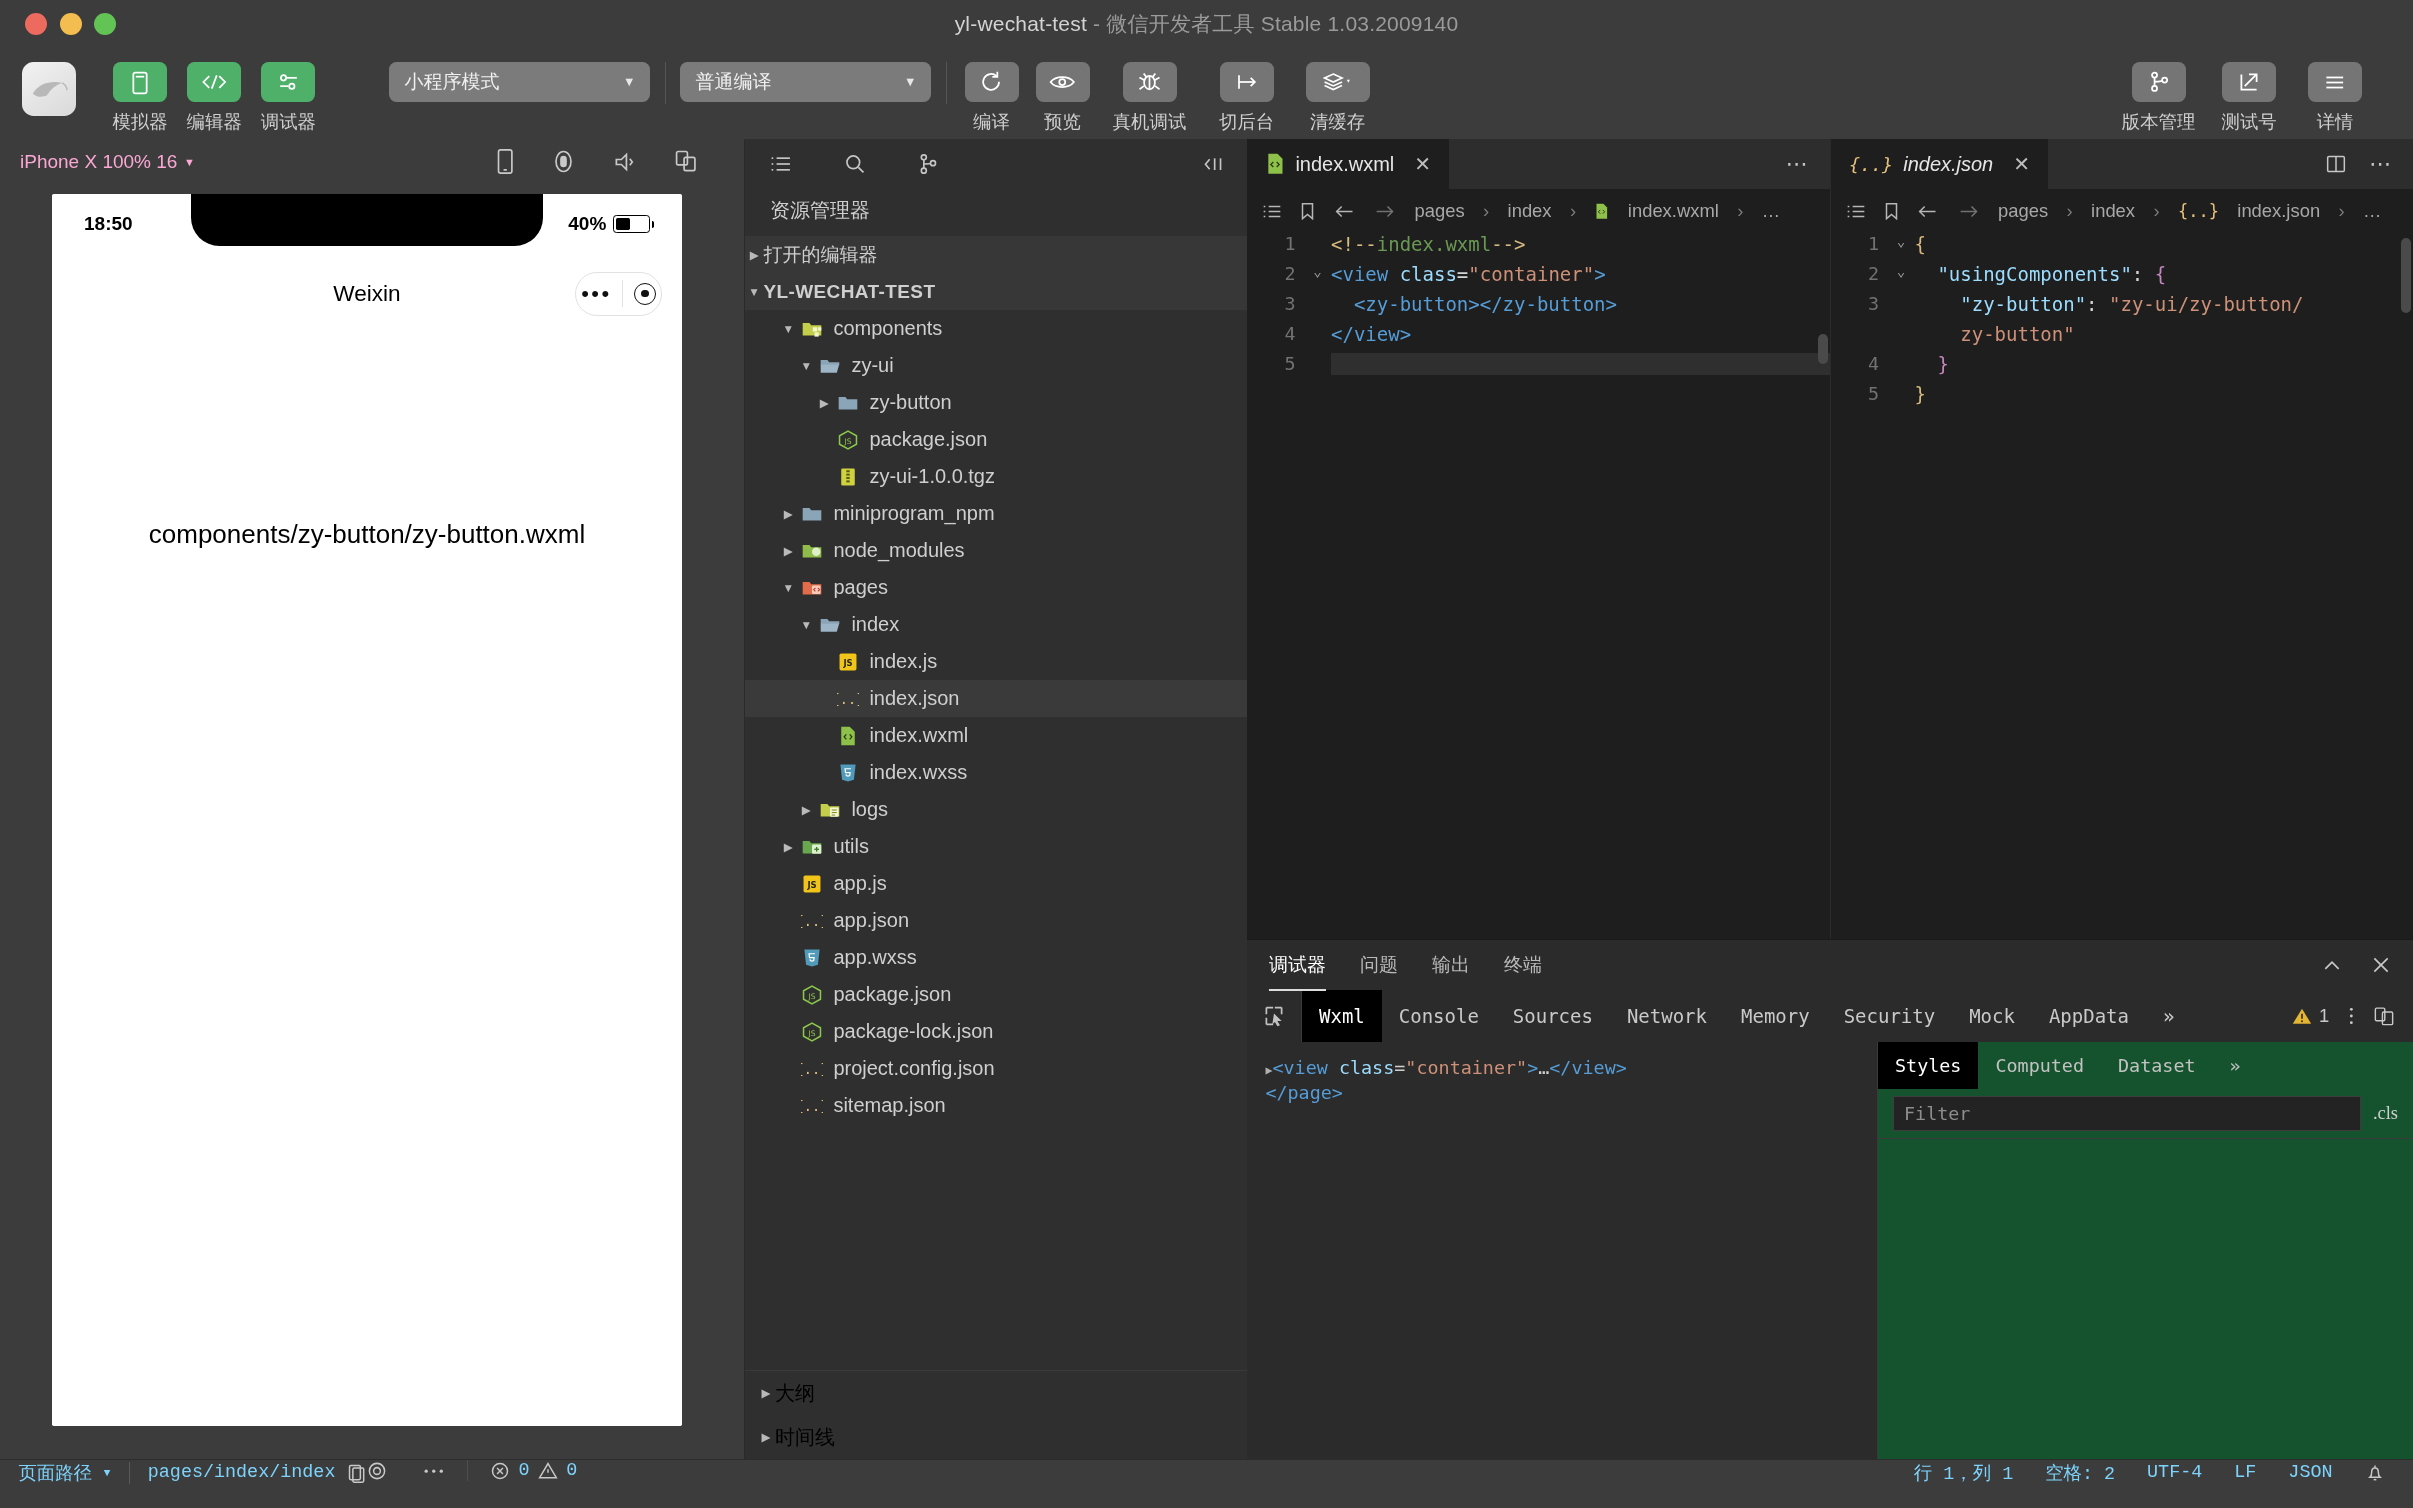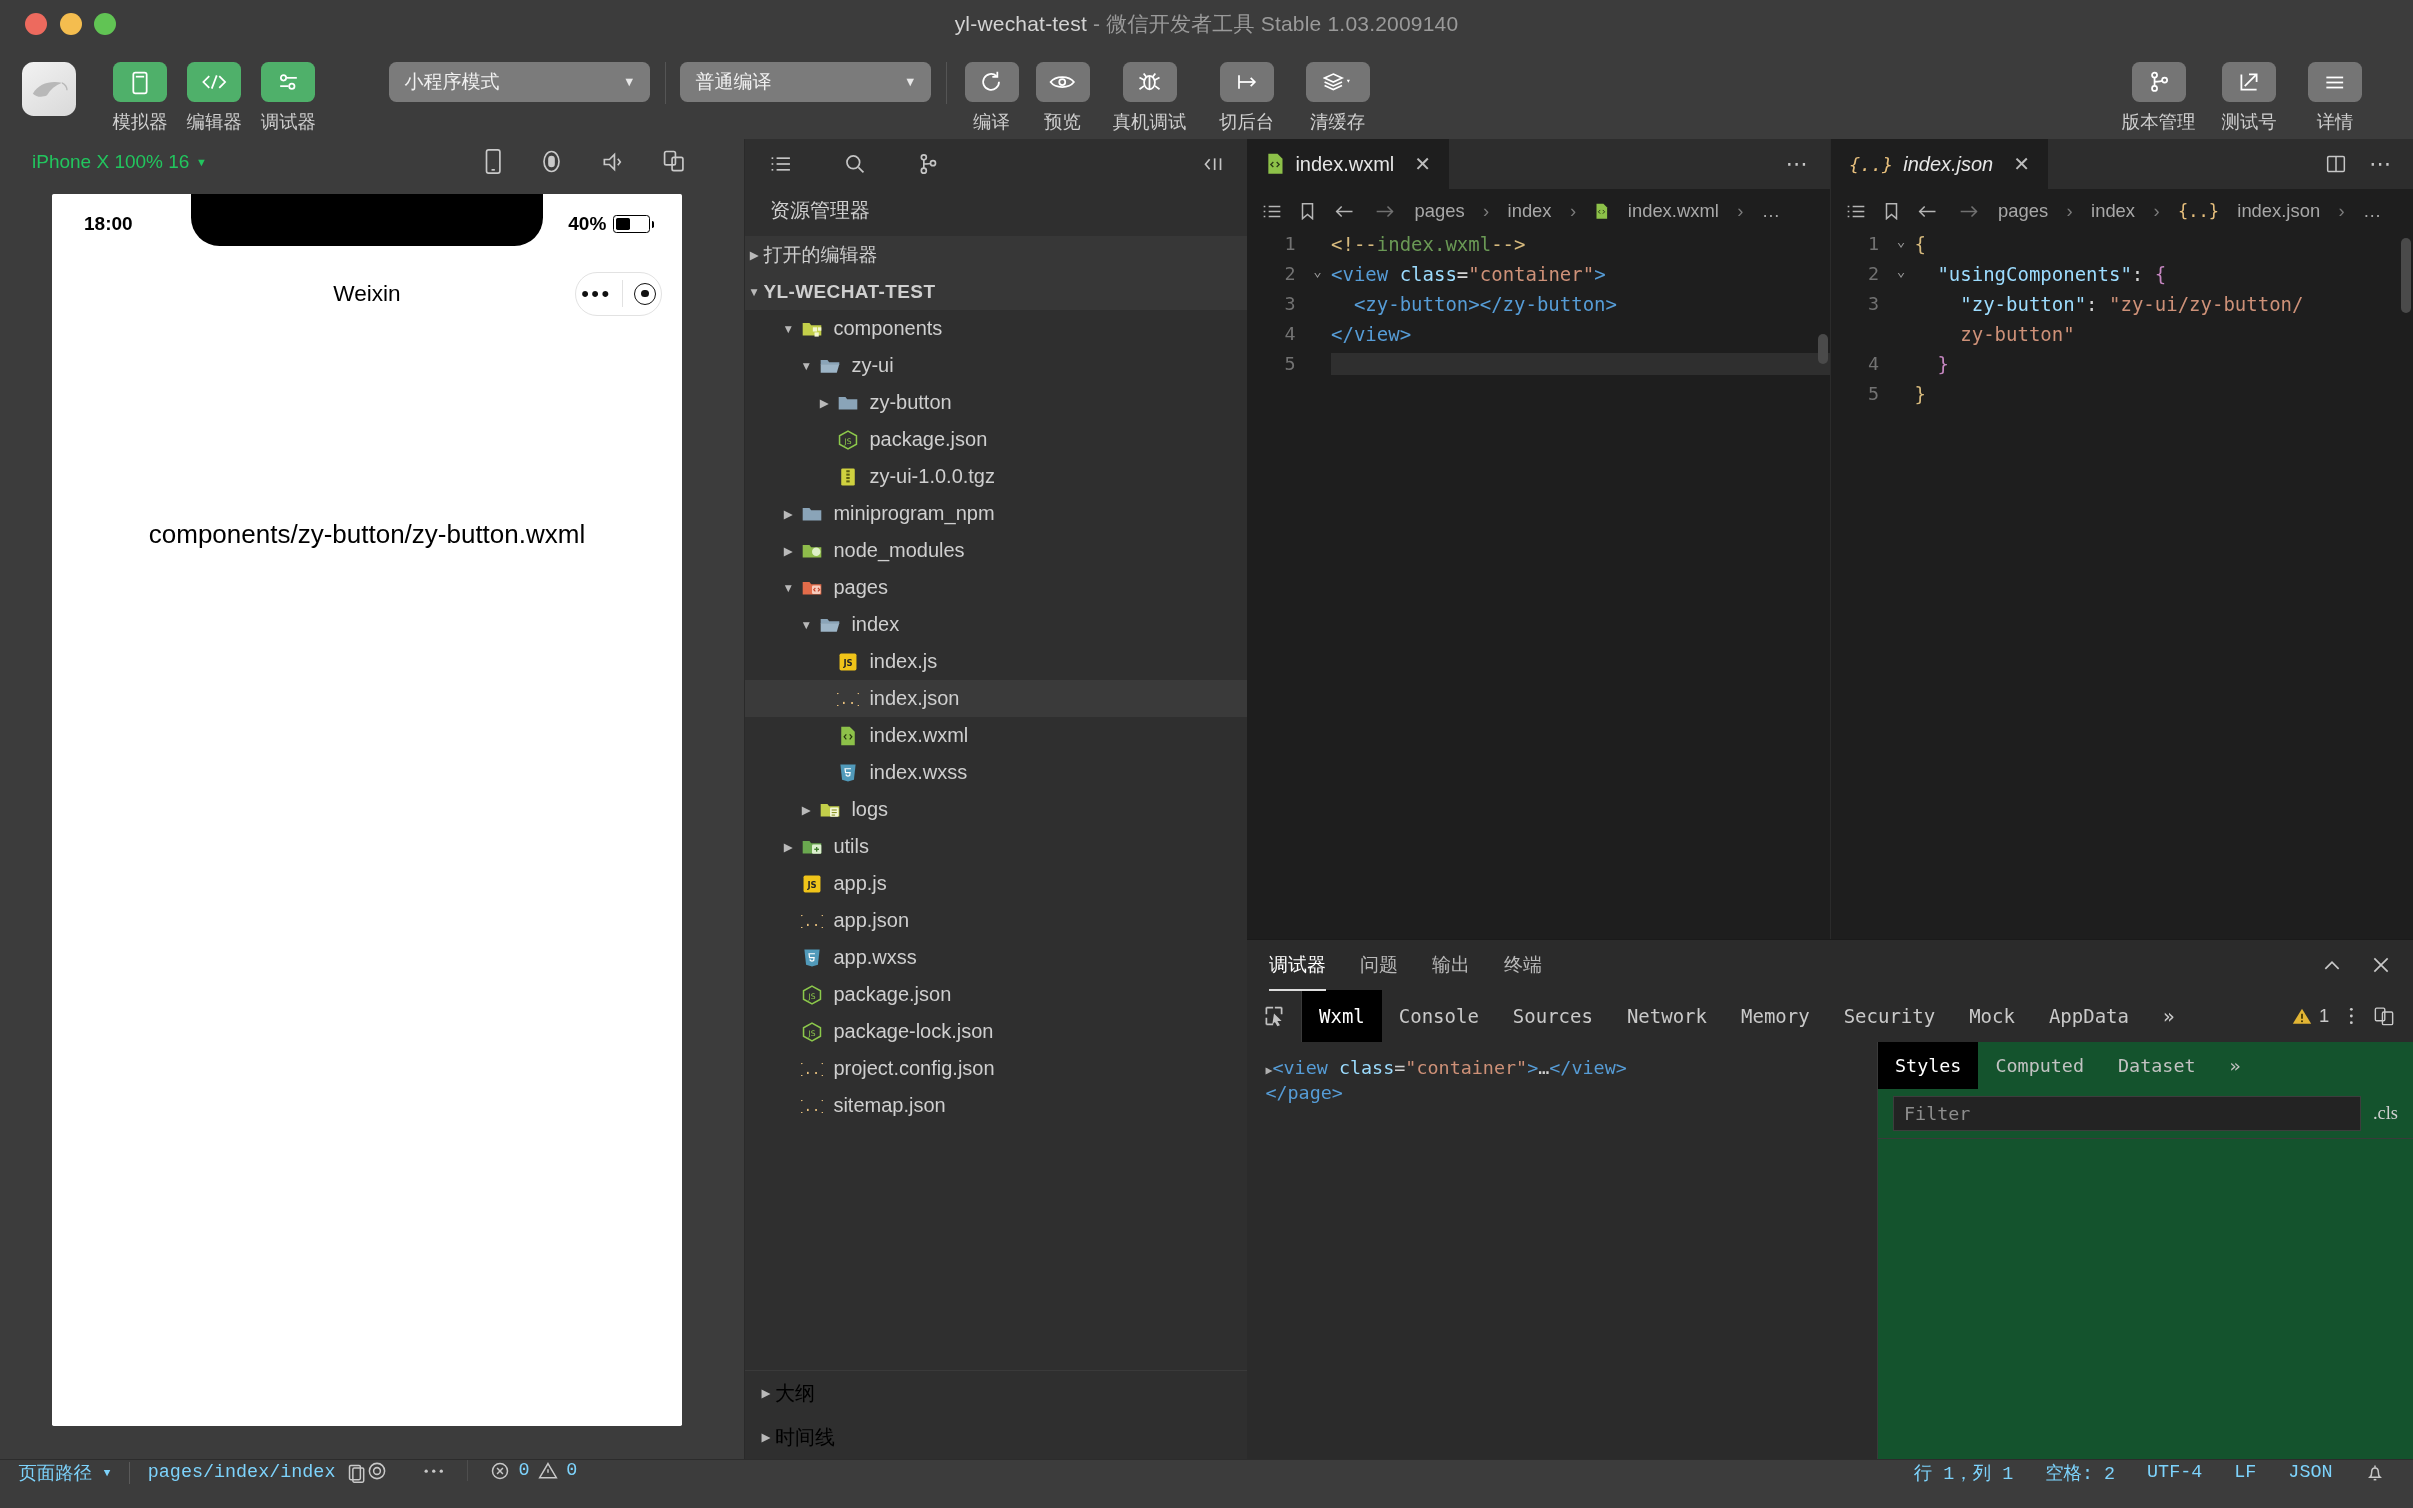--- a/index.html
+++ b/index.html
@@ -57,21 +57,21 @@
 
   .tb-spacer { flex:1 1 auto; }
   .tb-mid { display:flex; align-items:flex-start; margin-left:71px; }
   .tb-actions { display:flex; gap:11px; align-items:flex-start; }
 
   
   .body { flex:1 1 auto; display:flex; min-height:0; }
 
   
   .sim { width:744px; flex:0 0 744px; display:flex; flex-direction:column; background:#3c3c3c; }
-  .sim-head { height:45px; display:flex; align-items:center; padding:0 32px; color:#22c55e; font-size:19px; }
+  .sim-head { height:45px; display:flex; align-items:center; padding:0 20px; color:#f9a8d4; font-size:19px; }
   .sim-head .dev { display:flex; align-items:center; gap:6.7px; }
   .sim-head .icons { margin-left:auto; display:flex; gap:37px; align-items:center; padding-right:27px; }
   .sim-head .icons svg { stroke:#c9c9c9; fill:none; stroke-width:2; }
   .sim-stage { flex:1 1 auto; position:relative; background:#3c3c3c; padding:10px 0 0 52px; }
   .phone {
     width:630px; height:1232px; background:#fff; border-radius:1.7px; position:relative; overflow:hidden;
   }
   .notch {
     position:absolute; top:0; left:50%; transform:translateX(-50%);
     width:352px; height:52px; background:#000; border-radius:0 0 28.5px 28.5px;
@@ -381,21 +381,21 @@
           <svg width="23.5" height="25" viewBox="0 0 28 30">
             <rect x="3" y="3" width="13" height="16" rx="2"></rect>
               <rect x="12" y="10" width="13" height="16" rx="2"></rect>
           </svg>
         </div>
       </div>
       <div class="sim-stage">
         <div class="phone">
           <div class="notch"></div>
           <div class="statusbar">
-            <span>18:00</span>
+            <span>18:50</span>
             <span class="batt">
               <span>40%</span>
               <span class="batt-shell">
                   <i class="batt-fill"></i>
                 </span>
             </span>
           </div>
           <div class="navbar">
             <span class="nav-title">Weixin</span>
             <span class="capsule">

